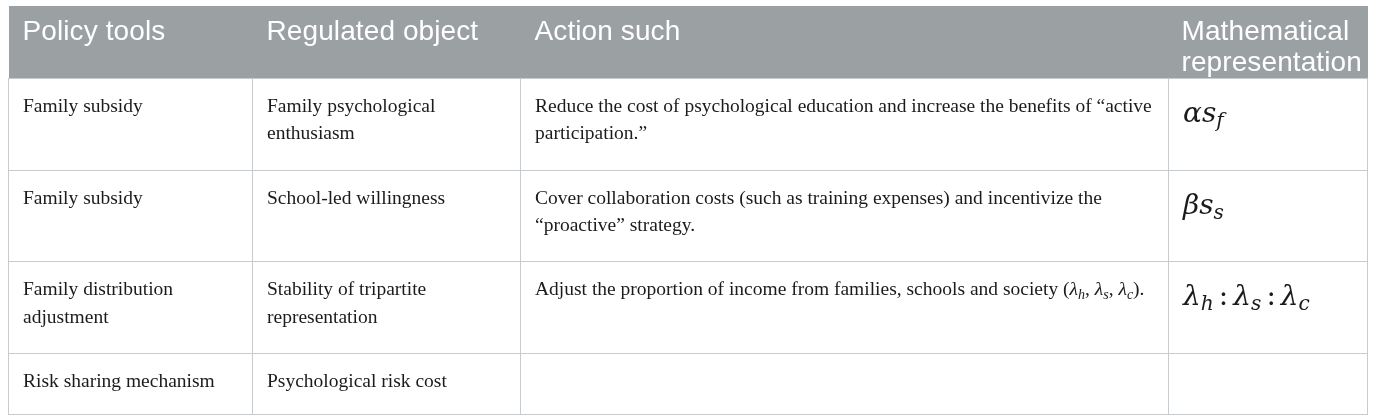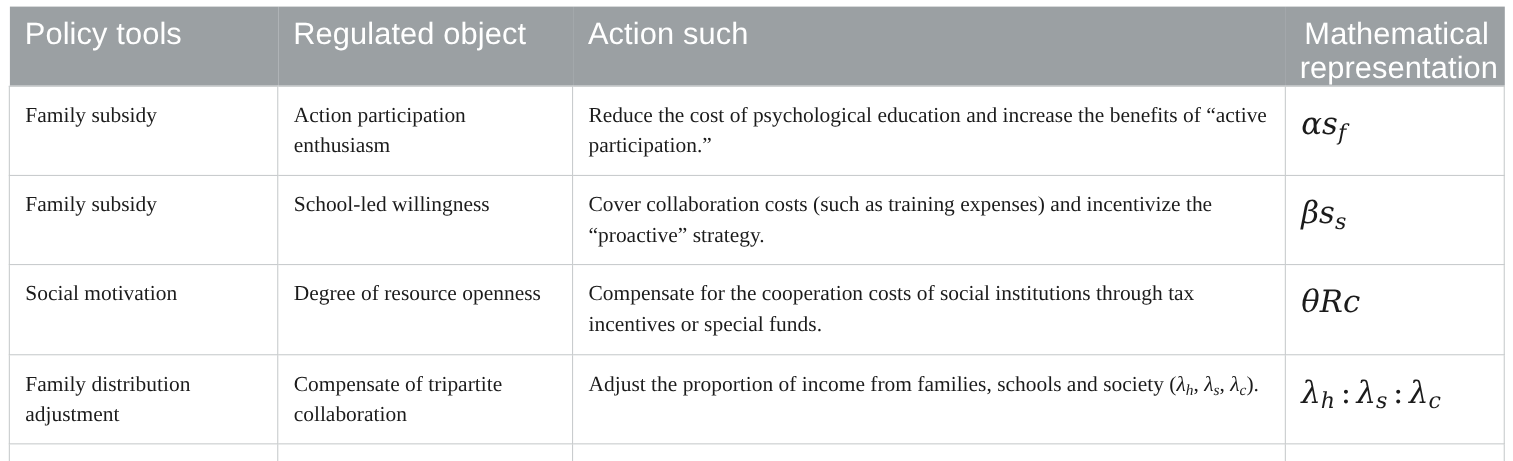--- a/index.html
+++ b/index.html
@@ -42,21 +42,21 @@
     font-size: 28px;
     line-height: 1.12;
     text-align: left;
     vertical-align: top;
     padding: 9px 14px 0 14px;
     border: none;
     height: 72px;
     box-sizing: border-box;
     letter-spacing: 0.1px;
   }
-  thead th.th-math { padding-left: 13px; text-align: right; }
+  thead th.th-math { padding-left: 13px; }
 
   
   tbody td {
     border: 1px solid #c9ccce;
     border-left: none;
     border-right: none;
     vertical-align: top;
     padding: 13px 14px 12px 14px;
     font-size: 19.5px;
     line-height: 1.42;
@@ -125,48 +125,40 @@
         <th class="th-policy">Policy tools</th>
         <th class="th-object">Regulated object</th>
         <th class="th-action">Action such</th>
         <th class="th-math">Mathematical representation</th>
       </tr>
     </thead>
     <tbody>
 
       <tr>
         <td class="sep">Family subsidy</td>
-        <td class="sep">Action participation enthusiasm</td>
+        <td class="sep">Family psychological enthusiasm</td>
         <td class="sep">Reduce the cost of psychological education and increase the benefits of “active participation.”</td>
         <td class="cell-math">
           <span class="math"><span>αs</span><sub>f</sub></span>
         </td>
       </tr>
 
       <tr>
         <td class="sep">Family subsidy</td>
         <td class="sep">School-led willingness</td>
         <td class="sep">Cover collaboration costs (such as training expenses) and incentivize the “proactive” strategy.</td>
         <td class="cell-math">
           <span class="math"><span>βs</span><sub>s</sub></span>
         </td>
       </tr>
 
-      <tr>
-        <td class="sep">Social motivation</td>
-        <td class="sep">Degree of resource openness</td>
-        <td class="sep">Compensate for the cooperation costs of social institutions through tax incentives or special funds.</td>
-        <td class="cell-math">
-          <span class="math"><span>θRc</span></span>
-        </td>
-      </tr>
 
       <tr>
         <td class="sep">Family distribution adjustment</td>
-        <td class="sep">Compensate of tripartite collaboration</td>
+        <td class="sep">Stability of tripartite representation</td>
         <td class="sep"><span>Adjust the proportion of income from families, schools and society (</span><span class="inline-math"><span>λ</span><sub>h</sub><span class="up">,</span> <span>λ</span><sub>s</sub><span class="up">,</span> <span>λ</span><sub>c</sub></span><span>).</span></td>
         <td class="cell-math">
           <span class="math"><span>λ</span><sub>h</sub><span class="op">:</span><span>λ</span><sub>s</sub><span class="op">:</span><span>λ</span><sub>c</sub></span>
         </td>
       </tr>
 
       <tr>
         <td class="sep">Risk sharing mechanism</td>
         <td class="sep">Psychological risk cost</td>
         <td class="sep"></td>

